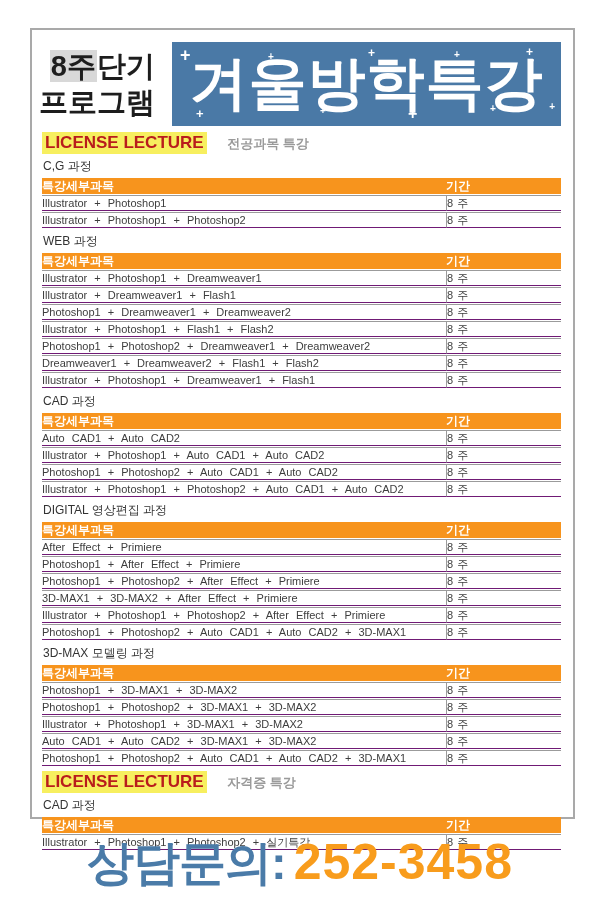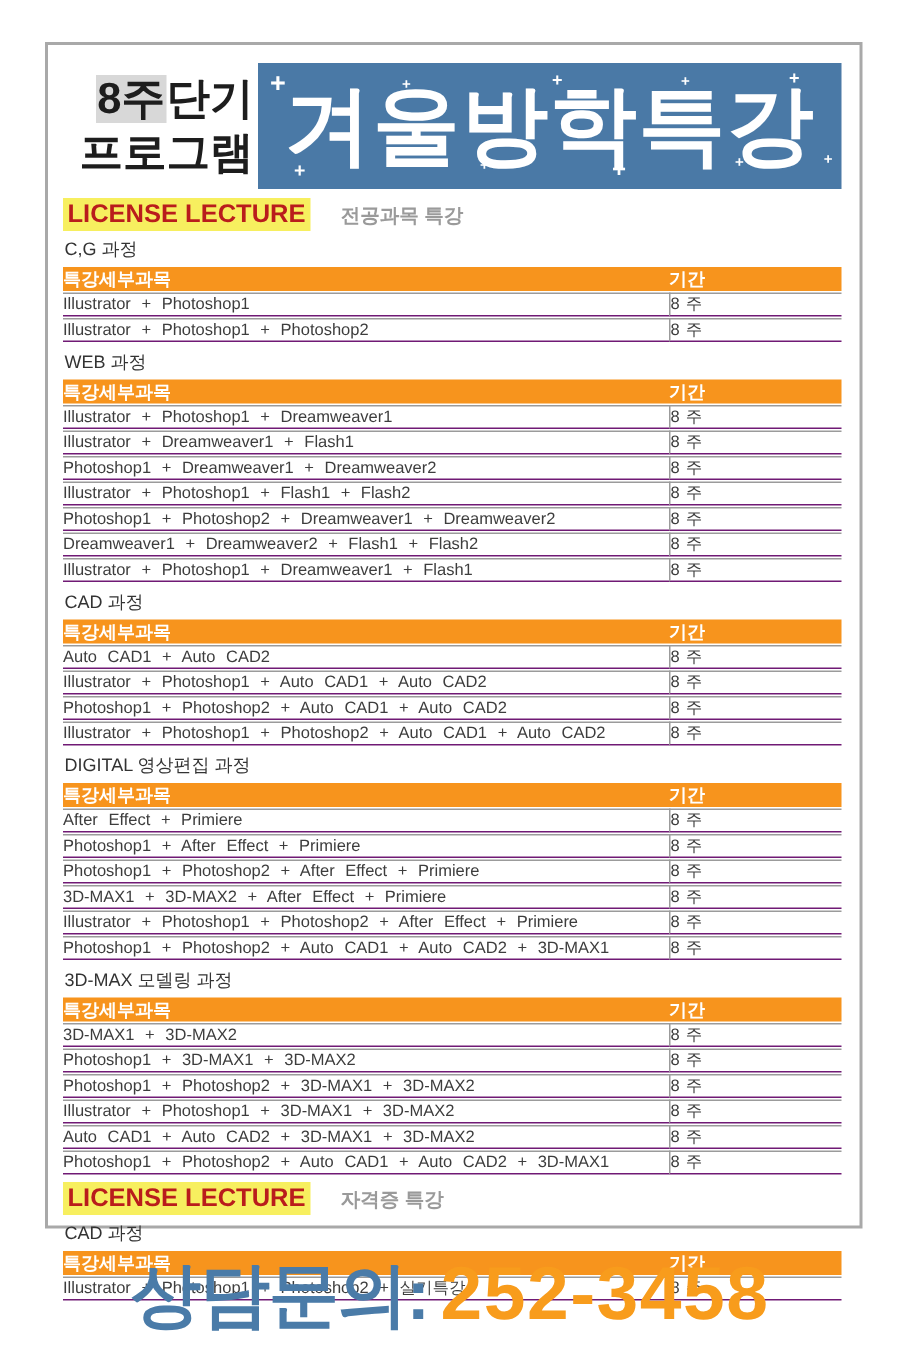--- a/index.html
+++ b/index.html
@@ -5,21 +5,21 @@
   * { margin:0; padding:0; box-sizing:border-box; }
   html,body { width:600px; height:900px; background:#ffffff;
     font-family:"Liberation Sans", sans-serif; overflow:hidden; }
 
   .flyer { position:absolute; left:30px; top:28px; width:545px; height:791px;
     border:2px solid #a9a9a9; background:#fff; padding:10px 12px 0 10px; }
 
   
   .top { display:flex; align-items:stretch; height:84px; margin-top:2px; margin-bottom:6px; }
   .prog { width:130px; display:flex; flex-direction:column; justify-content:center;
-    align-items:flex-end; padding-right:3px; font-weight:900; color:#1d1d1d;
+    align-items:flex-end; padding-right:17px; font-weight:900; color:#1d1d1d;
     font-size:29px; line-height:36px; letter-spacing:0px; white-space:nowrap; }
   .prog .hl { background:#d8d8d8; padding:0 1px; }
   .banner { position:relative; flex:1; background:#4a79a6; color:#ffffff;
     display:flex; align-items:center; justify-content:center; overflow:hidden; }
   .banner-text { font-size:58px; font-weight:900; letter-spacing:1px; white-space:nowrap; }
   .sp { position:absolute; color:#ffffff; font-weight:700; line-height:1; }
   .sp1 { left:8px;  top:4px;  font-size:18px; }
   .sp2 { left:24px; bottom:6px; font-size:13px; }
   .sp3 { left:96px; top:10px; font-size:10px; }
   .sp4 { left:148px; bottom:10px; font-size:10px; }
@@ -259,24 +259,20 @@
                   <col class="c-subj">
                   <col class="c-dur">
                 </colgroup>
       <thead>
         <tr>
           <th>특강세부과목</th>
           <th>기간</th>
         </tr>
       </thead>
       <tbody>
-  <tr>
-    <td class="subj">3D-MAX1 + 3D-MAX2</td>
-    <td class="dur">8 주</td>
-  </tr>
 
   <tr>
     <td class="subj">Photoshop1 + 3D-MAX1 + 3D-MAX2</td>
     <td class="dur">8 주</td>
   </tr>
 
   <tr>
     <td class="subj">Photoshop1 + Photoshop2 + 3D-MAX1 + 3D-MAX2</td>
     <td class="dur">8 주</td>
   </tr>

